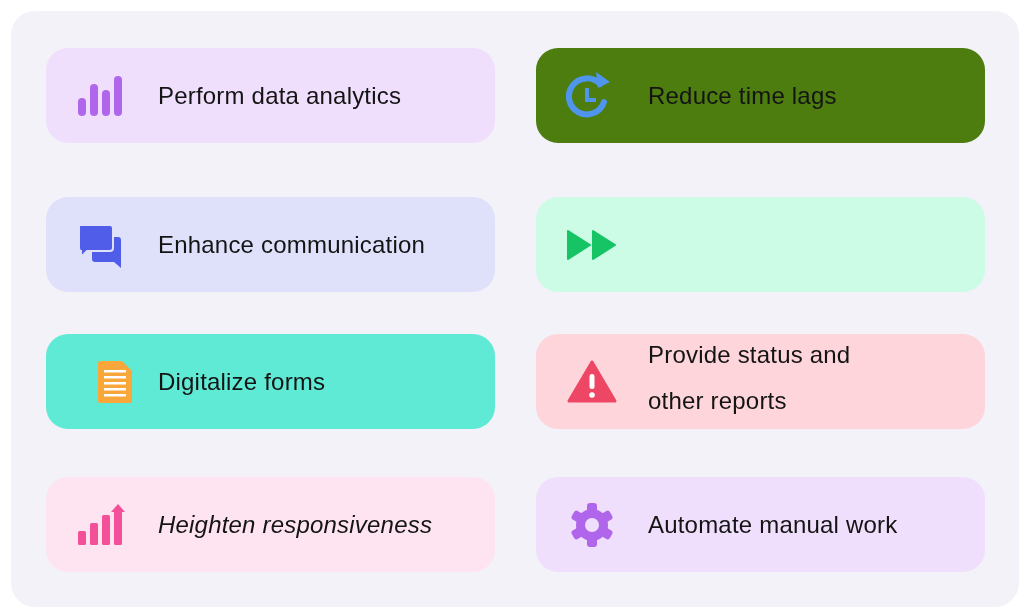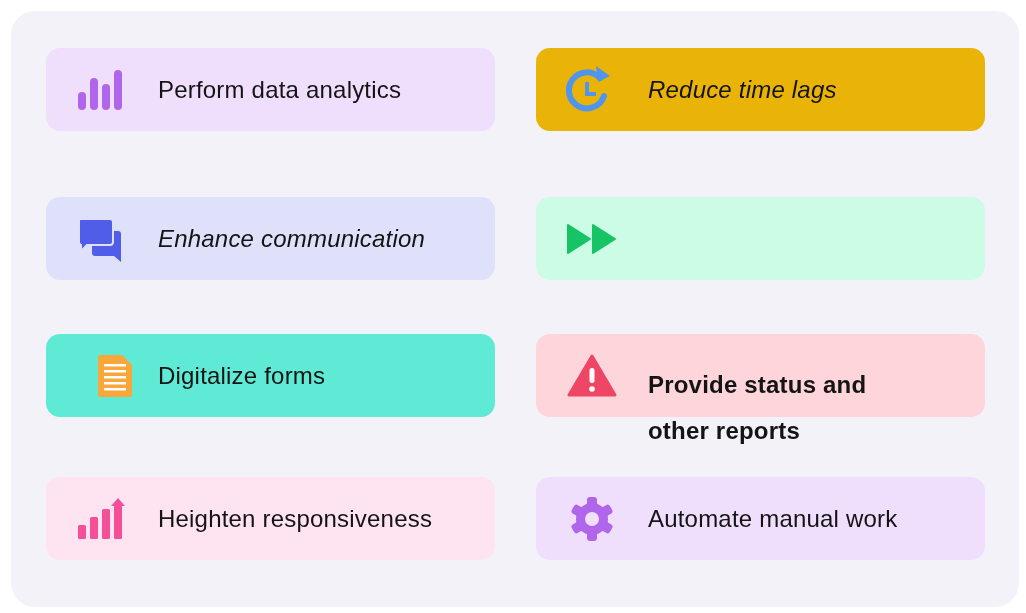--- a/index.html
+++ b/index.html
@@ -1,20 +1,20 @@
 <!DOCTYPE html>
 <html><head>
 <meta charset="utf-8">
 <style>
   html, body { margin:0; padding:0; }
   body { width:1026px; height:613px; background:#ffffff; position:relative; overflow:hidden;
          font-family:"Liberation Sans", "DejaVu Sans", sans-serif; }
   .panel { position:absolute; left:11px; top:11px; width:1008px; height:596px;
            background:#f3f2f8; border-radius:24px; }
-  .card { position:absolute; width:449px; height:83px; border-radius:14px;
+  .card { position:absolute; width:449px; height:95px; border-radius:22px;
           display:flex; align-items:center; box-sizing:border-box; cursor:pointer; }
   .card .icon { position:absolute; left:30px; top:50%; transform:translateY(-50%);
                 width:52px; height:48px; display:flex; align-items:center; justify-content:center; }
   .card .label { position:absolute; left:112px; font-size:24px; color:#141414; line-height:26px;
                  letter-spacing:0.2px; }
   .col-l { left:46px; } .col-r { left:536px; }
   .r1 { top:48px; } .r2 { top:197px; } .r3 { top:334px; } .r4 { top:477px; }
 </style>
 </head>
 <body>
@@ -27,32 +27,32 @@
     <svg width="52" height="48" viewBox="0 0 52 48">
       <rect x="2" y="26" width="8" height="18" rx="4" fill="#b066ea"></rect>
       <rect x="14" y="12" width="8" height="32" rx="4" fill="#b066ea"></rect>
       <rect x="26" y="18" width="8" height="26" rx="4" fill="#b066ea"></rect>
       <rect x="38" y="4" width="8" height="40" rx="4" fill="#b066ea"></rect>
     </svg>
   </span>
   <span class="label">Perform data analytics</span>
 </div>
 
-<div class="card col-r r1" style="background:#eab308;font-style:italic;">
+<div class="card col-r r1" style="background:#4d7c0f;">
   <span class="icon">
     <svg width="52" height="48" viewBox="0 0 52 48">
       <path d="M38 10 A18 18 0 1 0 42 28" fill="none" stroke="#4f95ee" stroke-width="6" stroke-linecap="round" transform="translate(-4,2)"></path>
       <polygon points="30,0 44,10 32,16" fill="#4f95ee"></polygon>
       <path d="M21 16 V28 H30" fill="none" stroke="#4f95ee" stroke-width="4"></path>
     </svg>
   </span>
   <span class="label">Reduce time lags</span>
 </div>
 
-<div class="card col-l r2" style="background:#dfe1fb;font-style:italic;">
+<div class="card col-l r2" style="background:#dfe1fb;">
   <span class="icon">
     <svg width="52" height="48" viewBox="0 0 52 48">
       <path d="M16 16 h26 a3 3 0 0 1 3 3 v20 v8 l-7 -6 h-19 a3 3 0 0 1 -3 -3 z" fill="#4f5de8"></path>
       <path d="M4 4 h30 a3 3 0 0 1 3 3 v20 a3 3 0 0 1 -3 3 h-23 l-6 6 v-6 a3 3 0 0 1 -2 -3 v-20 a3 3 0 0 1 1 -3 z" fill="#4f5de8" stroke="#dfe1fb" stroke-width="2"></path>
     </svg>
   </span>
   <span class="label">Enhance communication</span>
 </div>
 
 <div class="card col-r r2" style="background:#ccfbe6;">
@@ -79,27 +79,27 @@
 </div>
 
 <div class="card col-r r3" style="background:#fdd5da;">
   <span class="icon">
     <svg width="52" height="48" viewBox="0 0 52 48">
       <path d="M26 4 L49 43 H3 Z" fill="#ee4765" stroke="#ee4765" stroke-width="3" stroke-linejoin="round"></path>
       <rect x="23.5" y="16" width="5" height="15" rx="2.5" fill="#fff"></rect>
       <circle cx="26" cy="37" r="2.8" fill="#fff"></circle>
     </svg>
   </span>
-  <span class="label" style="top:38px;font-weight:bold;">
+  <span class="label" style="top:8px;">
     <span style="display:block;">Provide status and</span>
     <span style="display:block;margin-top:20px;">other reports</span>
   </span>
 </div>
 
-<div class="card col-l r4" style="background:#fde4f0;">
+<div class="card col-l r4" style="background:#fde4f0;font-style:italic;">
   <span class="icon">
     <svg width="52" height="48" viewBox="0 0 52 48">
       <rect x="2" y="30" width="8" height="14" rx="1.5" fill="#f4509a"></rect>
       <rect x="14" y="22" width="8" height="22" rx="1.5" fill="#f4509a"></rect>
       <rect x="26" y="14" width="8" height="30" rx="1.5" fill="#f4509a"></rect>
       <rect x="38" y="10" width="8" height="34" rx="1.5" fill="#f4509a"></rect>
       <polygon points="35,11 42,3 49,11" fill="#f4509a"></polygon>
     </svg>
   </span>
   <span class="label">Heighten responsiveness</span>

